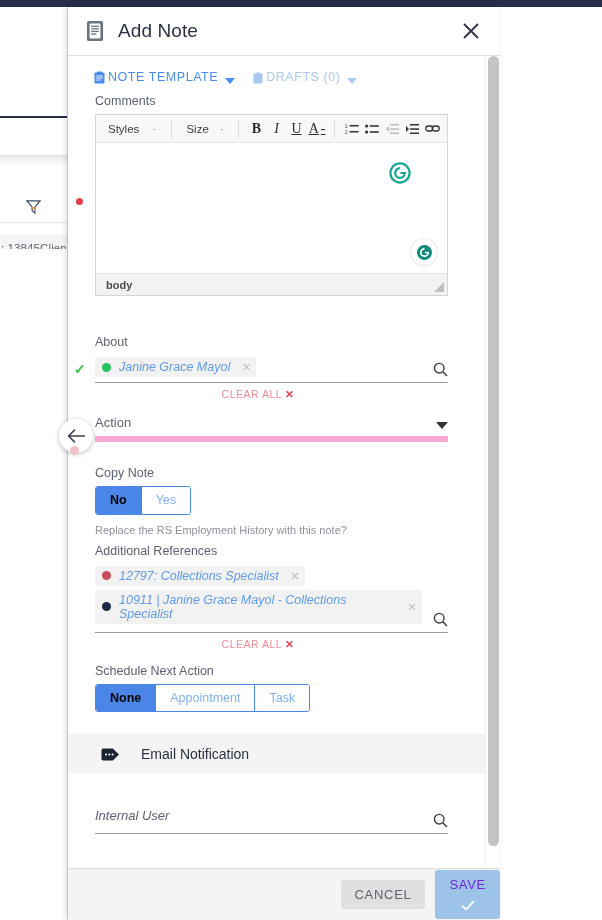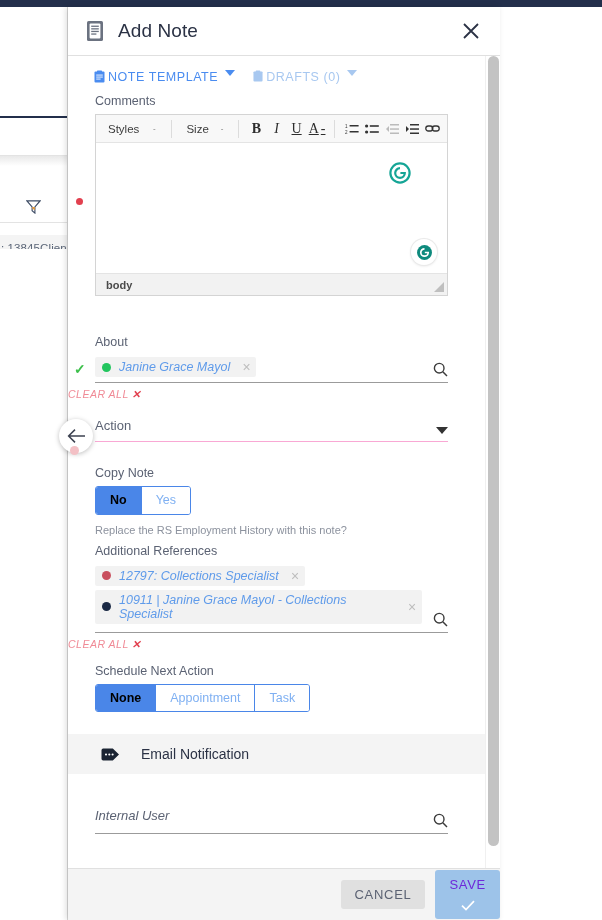--- a/index.html
+++ b/index.html
@@ -93,21 +93,21 @@
     position: absolute; top: 0px; left: 2px; width: 11px; height: 790px;
     background: #c3c3c3; border-radius: 6px;
   }
 
   
   .tpl-row {
     display: flex; align-items: center; gap: 18px;
     padding: 14px 0 10px 26px;
   }
   .tpl-link {
-    display: flex; align-items: flex-start; gap: 3px;
+    display: flex; align-items: flex-end; gap: 3px;
     font-size: 12.5px; letter-spacing: .55px; cursor: pointer;
   }
   .tpl-link.active { color: #4a8cf0; }
   .tpl-link.muted  { color: #a8c8f0; }
   .caret-dn { width: 0; height: 0; border-left: 5px solid transparent; border-right: 5px solid transparent; border-top: 6px solid currentColor; margin-left: 4px; }
 
   .field-label {
     font-size: 12.5px; color: #5b6273; padding-left: 27px; margin-bottom: 6px;
   }
 
@@ -176,30 +176,30 @@
     background: #f2f2f2; border-radius: 2px;
     padding: 3px 6px 3px 7px; margin: 2px 0;
     font-size: 12.5px; color: #5f9bea; max-width: 100%;
   }
   .chip .dot { width: 9px; height: 9px; border-radius: 50%; flex: 0 0 9px; }
   .chip .x { color: #bdbdbd; font-size: 14px; margin-left: 4px; cursor: pointer; line-height: 1; }
   .check-ok {
     position: absolute; left: -21px; top: 6px; color: #3ec04c; font-size: 14px; font-weight: bold;
   }
   .clear-all {
-    text-align: left; margin: 5px 37px 0 0;
-    font-size: 10.5px; letter-spacing: .5px; color: #f08a96; cursor: pointer; font-style: italic;
+    text-align: center; margin: 5px 37px 0 0;
+    font-size: 10.5px; letter-spacing: .5px; color: #f08a96; cursor: pointer;
   }
   .clear-all .xx { color: #e2404f; font-weight: bold; margin-left: 3px; }
 
   
   .select-row { margin: 0 37px 0 27px; position: relative; }
   .select-line {
-    border-bottom: 1px solid #f9a8d4; height: 27px; position: relative;
-    display: flex; align-items: center;
+    border-bottom: 6px solid #f9a8d4; height: 27px; position: relative;
+    display: flex; align-items: flex-start;
   }
   .select-label { font-size: 13px; color: #5b6273; padding-bottom: 5px; }
   .caret-sel {
     position: absolute; right: 0; bottom: 7px;
     width: 0; height: 0; border-left: 6px solid transparent; border-right: 6px solid transparent;
     border-top: 7px solid #333; cursor: pointer;
   }
 
   
   .toggle { display: inline-flex; border: 1px solid #4a86e8; border-radius: 3px; overflow: hidden; margin-left: 27px; }

